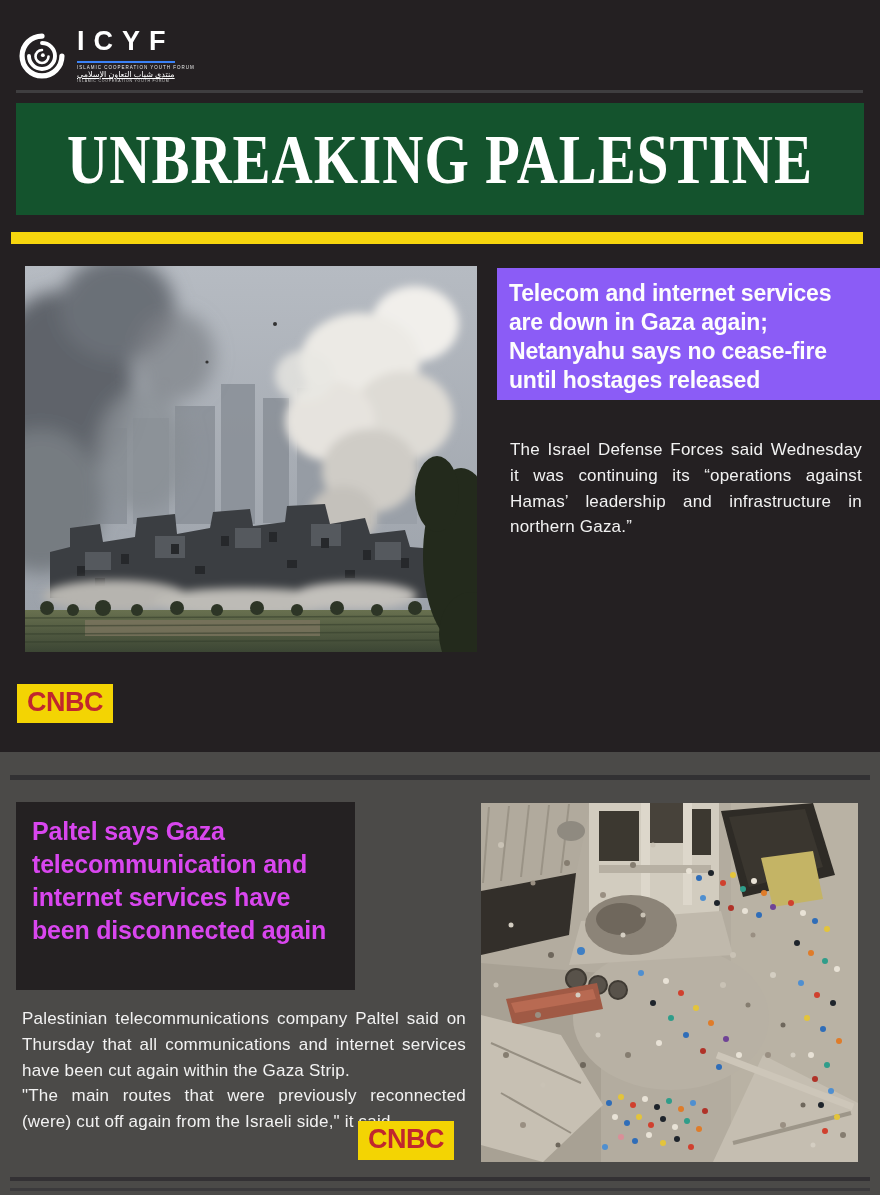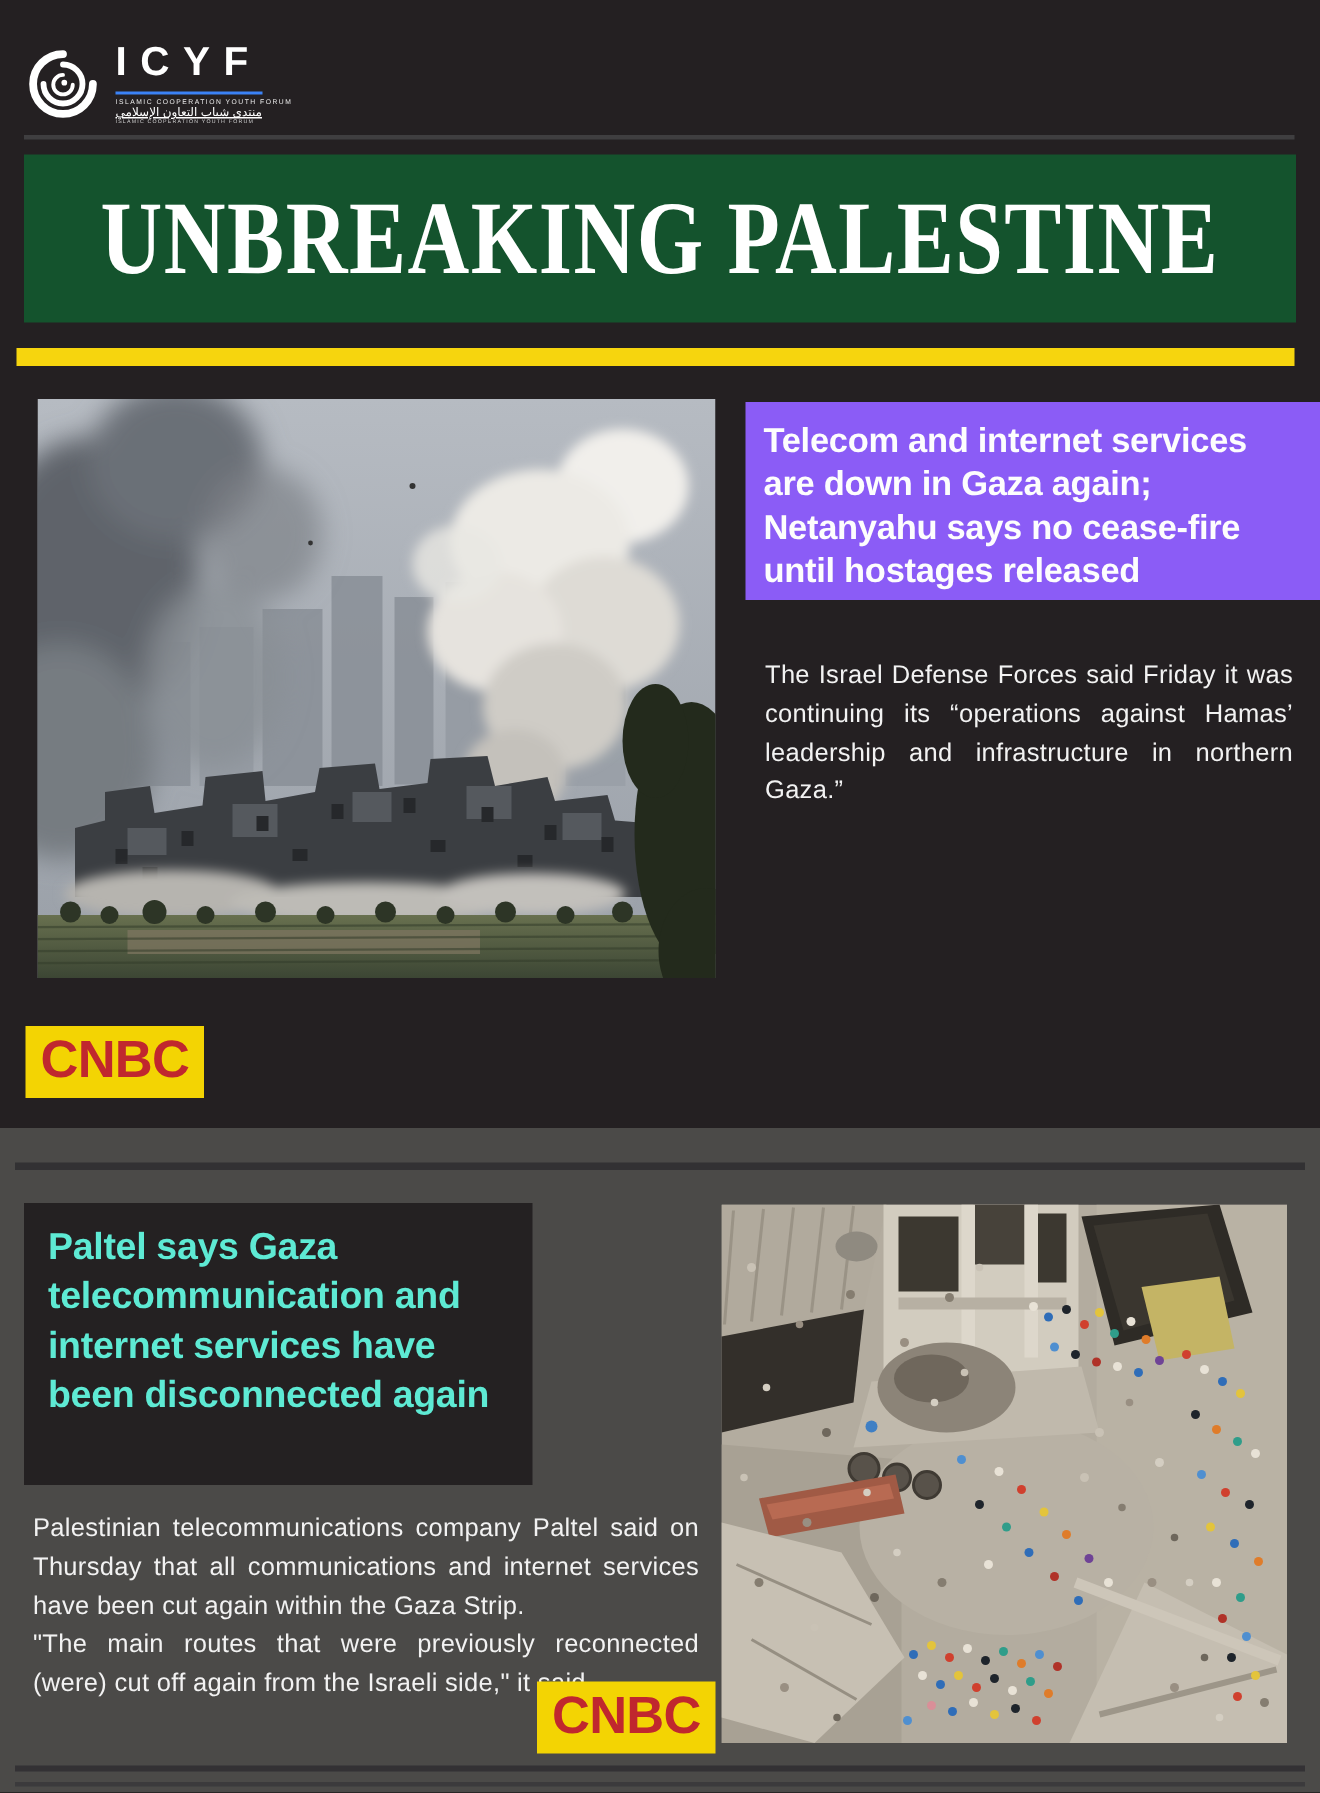--- a/index.html
+++ b/index.html
@@ -31,30 +31,30 @@
 
   
   .photo1{left:25px;top:266px;width:452px;height:386px;z-index:1;}
   .photo1 svg,.photo2 svg{display:block;width:100%;height:100%;}
   .headline-box1{left:497px;top:268px;width:386px;height:132px;background:#8b5cf6;z-index:1;}
   .headline-box1 h2{margin:11px 12px;color:#fdfdfd;font-size:23px;line-height:29px;
                     letter-spacing:-.2px;font-weight:bold;}
   .body1{left:510px;top:437px;width:352px;z-index:1;}
   .bodytext p{margin:0;color:#f2f2f2;font-size:17px;line-height:25.8px;text-align:justify;
               letter-spacing:.2px;}
-  .cnbc{background:#f3d403;color:#c0272e;font-weight:bold;font-size:35px;letter-spacing:-.5px;
+  .cnbc{background:#f3d403;color:#c0272e;font-weight:bold;font-size:27px;letter-spacing:-.5px;
         padding:3px 10px 5px 10px;z-index:1;display:inline-block;}
   .cnbc1{left:17px;top:684px;}
   .cnbc2{left:358px;top:1121px;}
 
   .divider-mid{left:10px;top:775px;width:860px;height:5px;background:#323133;z-index:1;}
 
   
   .paltel-box{left:16px;top:802px;width:339px;height:188px;background:#242122;z-index:1;}
-  .paltel-box h2{margin:13px 16px;color:#5eead4;font-size:25px;line-height:33px;font-weight:bold;
+  .paltel-box h2{margin:13px 16px;color:#d946ef;font-size:25px;line-height:33px;font-weight:bold;
                  letter-spacing:-.2px;}
   .body2{left:22px;top:1006px;width:444px;z-index:1;}
   .photo2{left:481px;top:803px;width:377px;height:359px;z-index:1;}
 
   .bottom-line1{left:10px;top:1177px;width:860px;height:4px;background:#333134;z-index:1;}
   .bottom-line2{left:10px;top:1188px;width:860px;height:3px;background:#3b3a3c;z-index:1;}
 </style>
 </head>
 <body>
 
@@ -198,21 +198,21 @@
 
       <circle cx="250" cy="58" r="2" fill="#333"></circle>
         <circle cx="182" cy="96" r="1.6" fill="#333"></circle>
     </svg>
   </div>
 
   <div class="abs headline-box1">
     <h2>Telecom and internet services are down in Gaza again; Netanyahu says no cease-fire until hostages released</h2>
   </div>
   <div class="abs body1 bodytext">
-    <p>The Israel Defense Forces said Friday it was continuing its “operations against Hamas’ leadership and infrastructure in northern Gaza.”</p>
+    <p>The Israel Defense Forces said Wednesday it was continuing its “operations against Hamas’ leadership and infrastructure in northern Gaza.”</p>
   </div>
   <div class="abs cnbc cnbc1">CNBC</div>
 
   <div class="abs divider-mid"></div>
 
   <div class="abs paltel-box">
     <h2>Paltel says Gaza telecommunication and internet services have been disconnected again</h2>
   </div>
   <div class="abs body2 bodytext">
     <p>Palestinian telecommunications company Paltel said on Thursday that all communications and internet services have been cut again within the Gaza Strip.</p>

